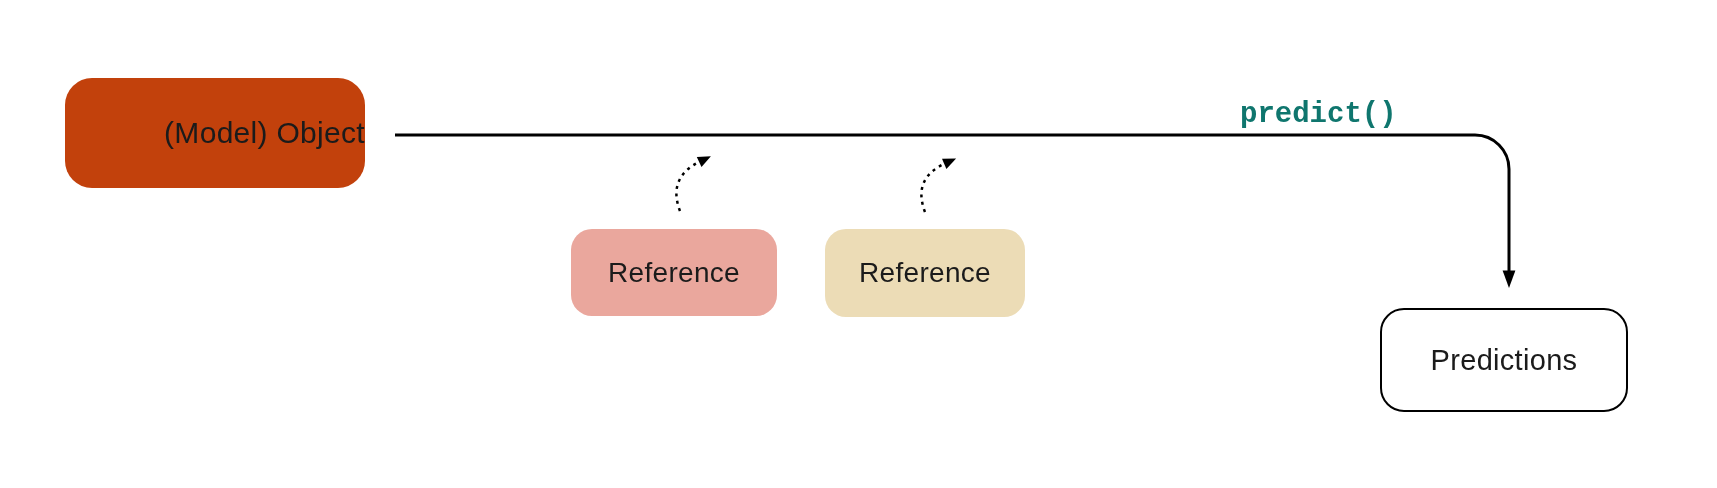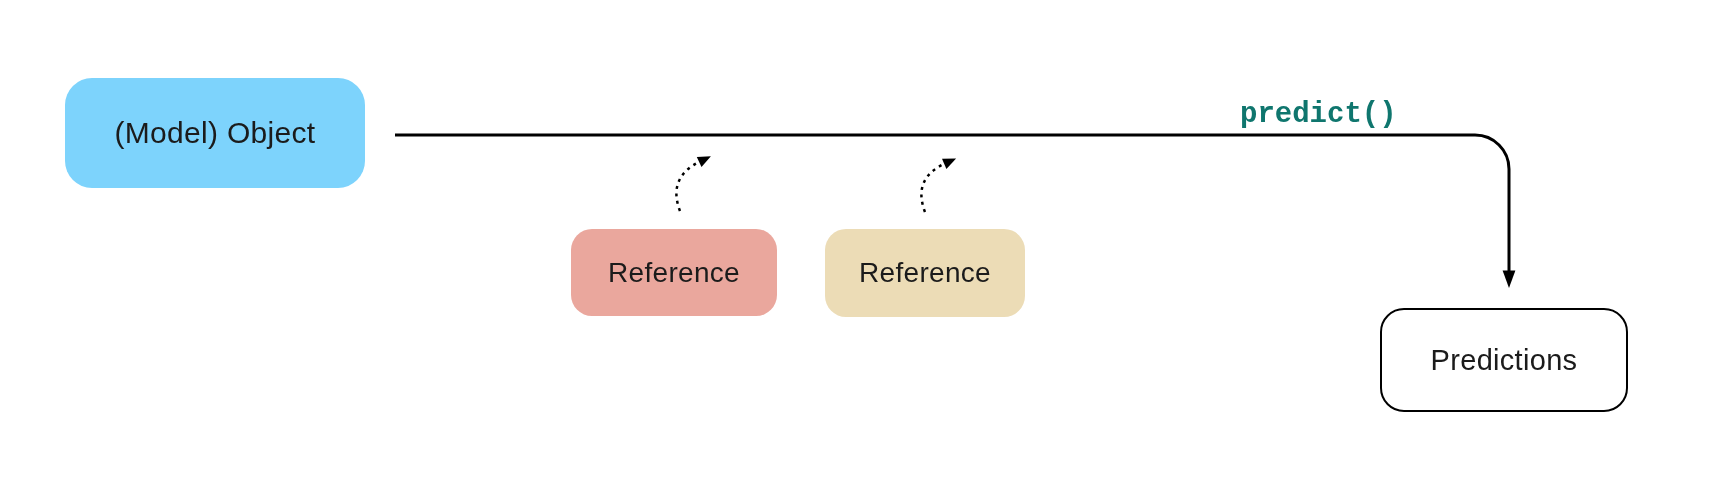--- a/index.html
+++ b/index.html
@@ -87,21 +87,21 @@
     <path d="M 395 135 L 1475 135 A 34 34 0 0 1 1509 169 L 1509 272" fill="none" stroke="#000000" stroke-width="3"></path>
     <polygon points="1509,288 1502.6,270.5 1515.4,270.5" fill="#000000"></polygon>
 
     <path d="M 680 211 Q 667 177 701 161" fill="none" stroke="#000000" stroke-width="2.5" stroke-dasharray="3 4.5"></path>
     <polygon points="710.9,156.3 701.5,166.9 696.8,156.9" fill="#000000"></polygon>
 
     <path d="M 925 212 Q 912 178 946 163" fill="none" stroke="#000000" stroke-width="2.5" stroke-dasharray="3 4.5"></path>
     <polygon points="956.1,158.6 946.4,168.9 942,158.8" fill="#000000"></polygon>
   </svg>
 
-  <div class="node node-model" style="background-color: #7dd3fc;">
+  <div class="node node-model" style="background-color: #c2410c; justify-content: flex-end;">
     <span>(Model) Object</span>
   </div>
 
   <div class="predict-label">predict()</div>
 
   <div class="node node-ref1" style="background-color: rgb(234, 167, 157);">
     <span>Reference</span>
   </div>
 
   <div class="node node-ref2" style="background-color: rgb(236, 220, 182);">

